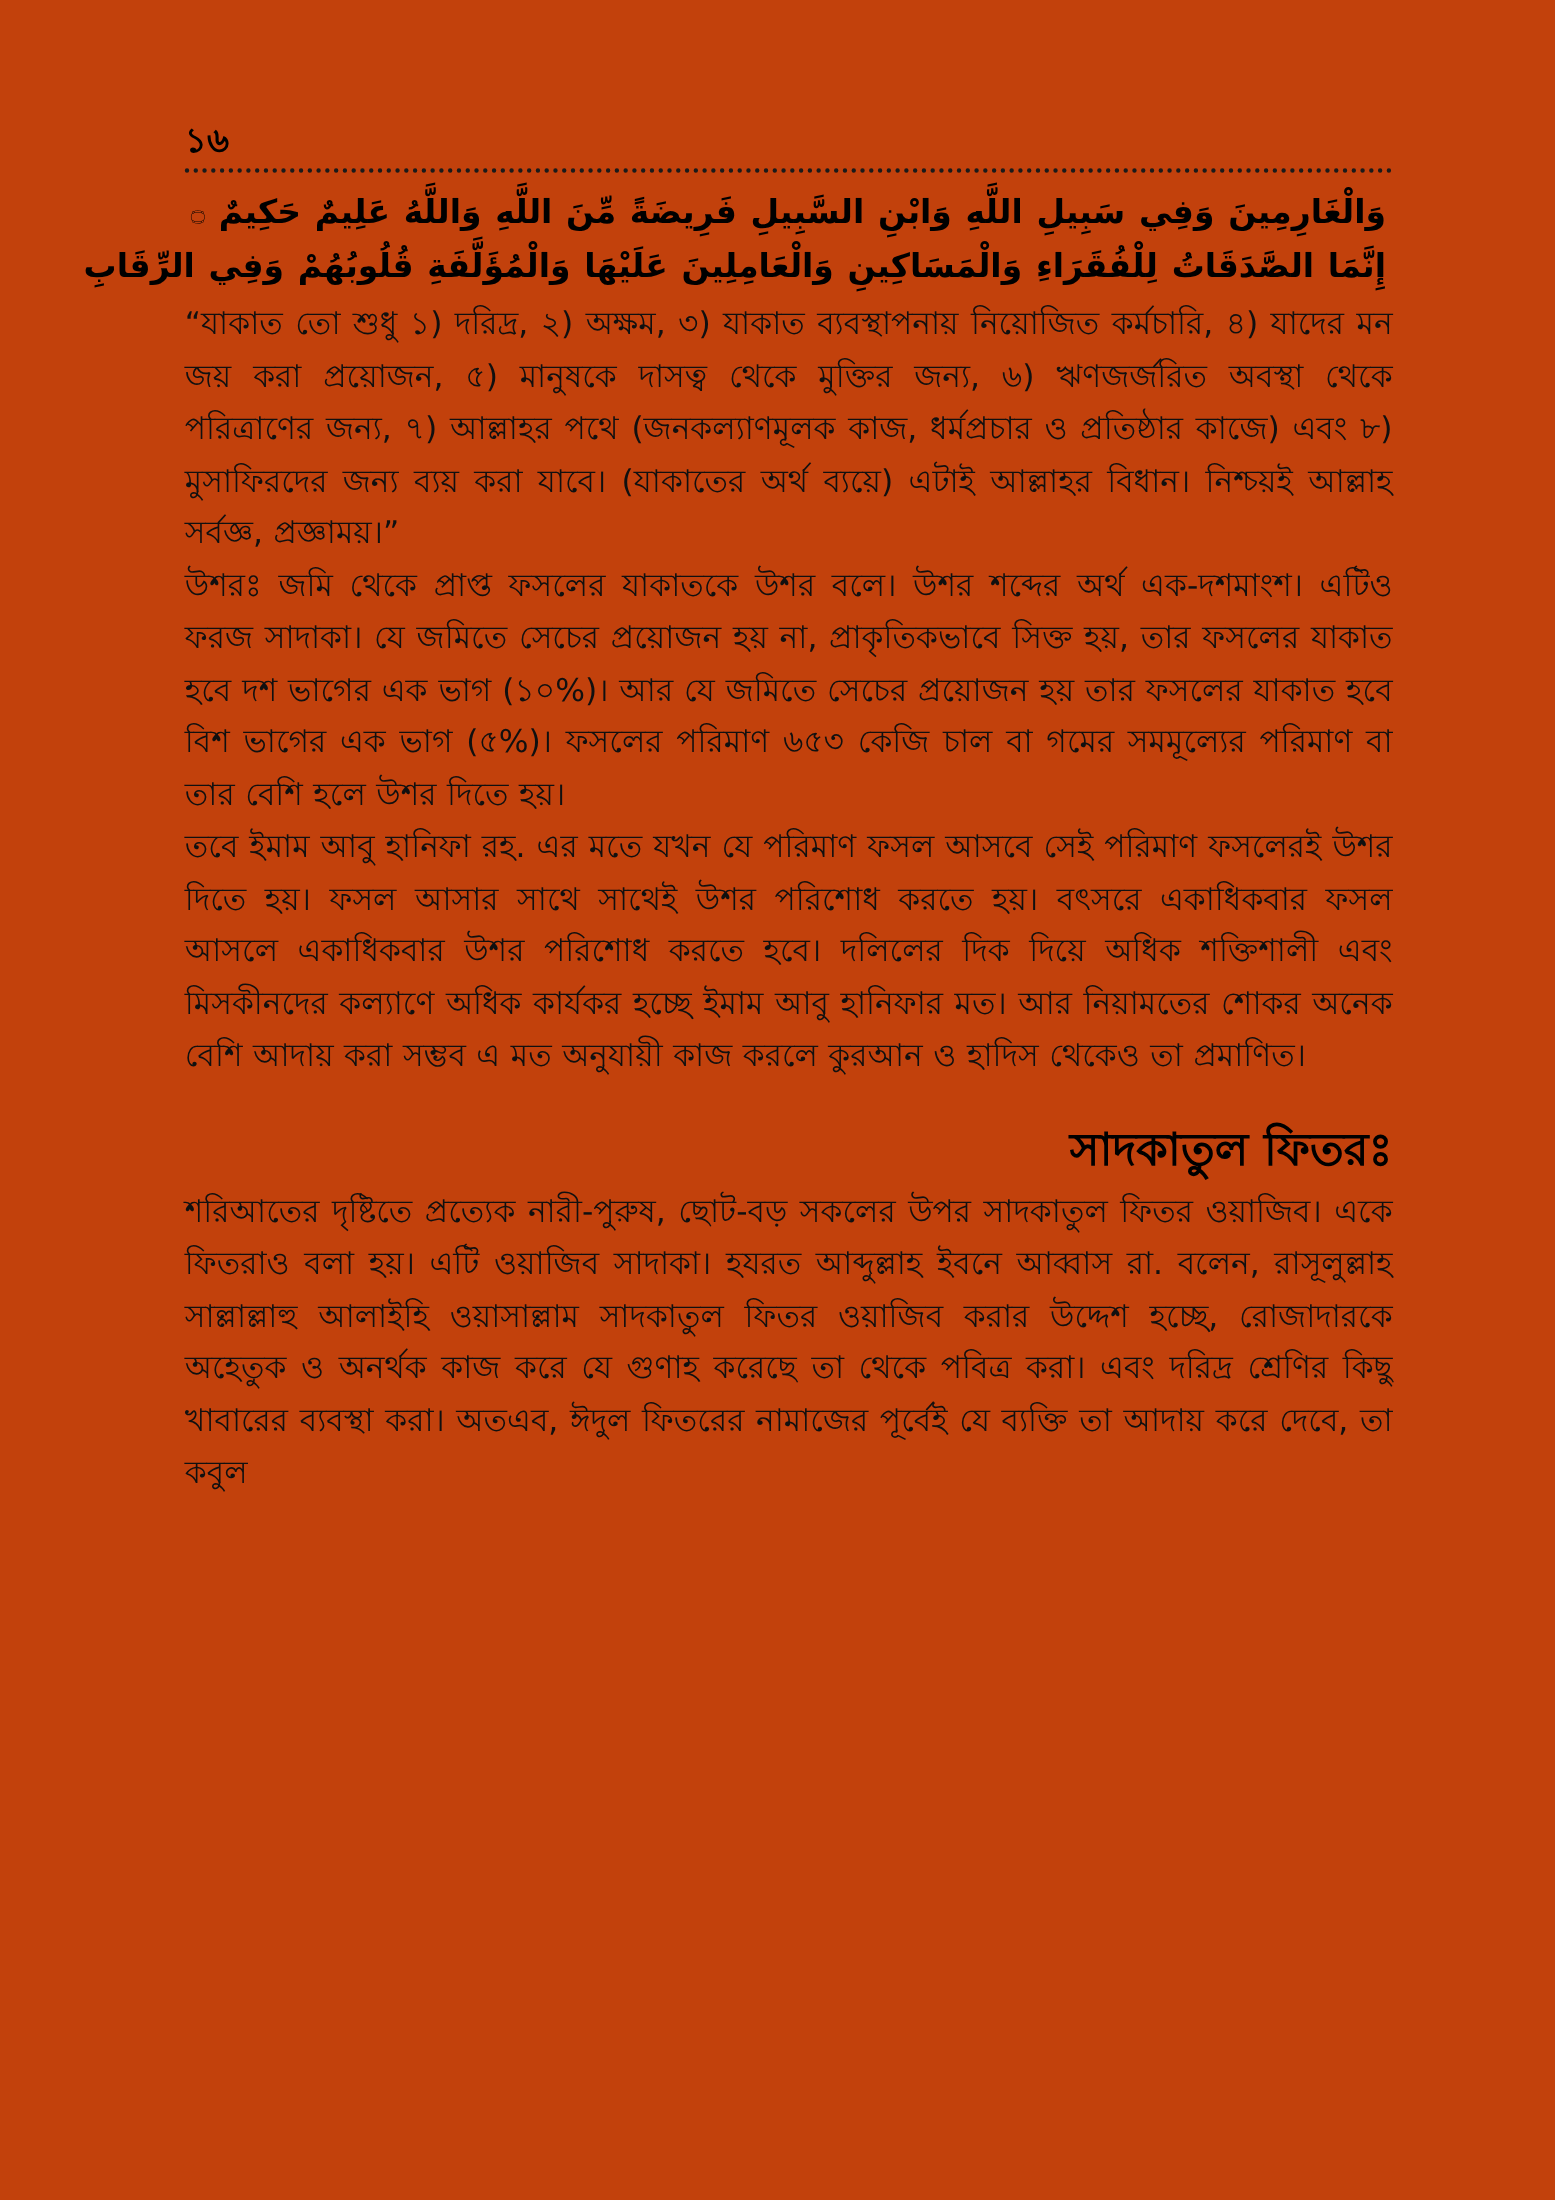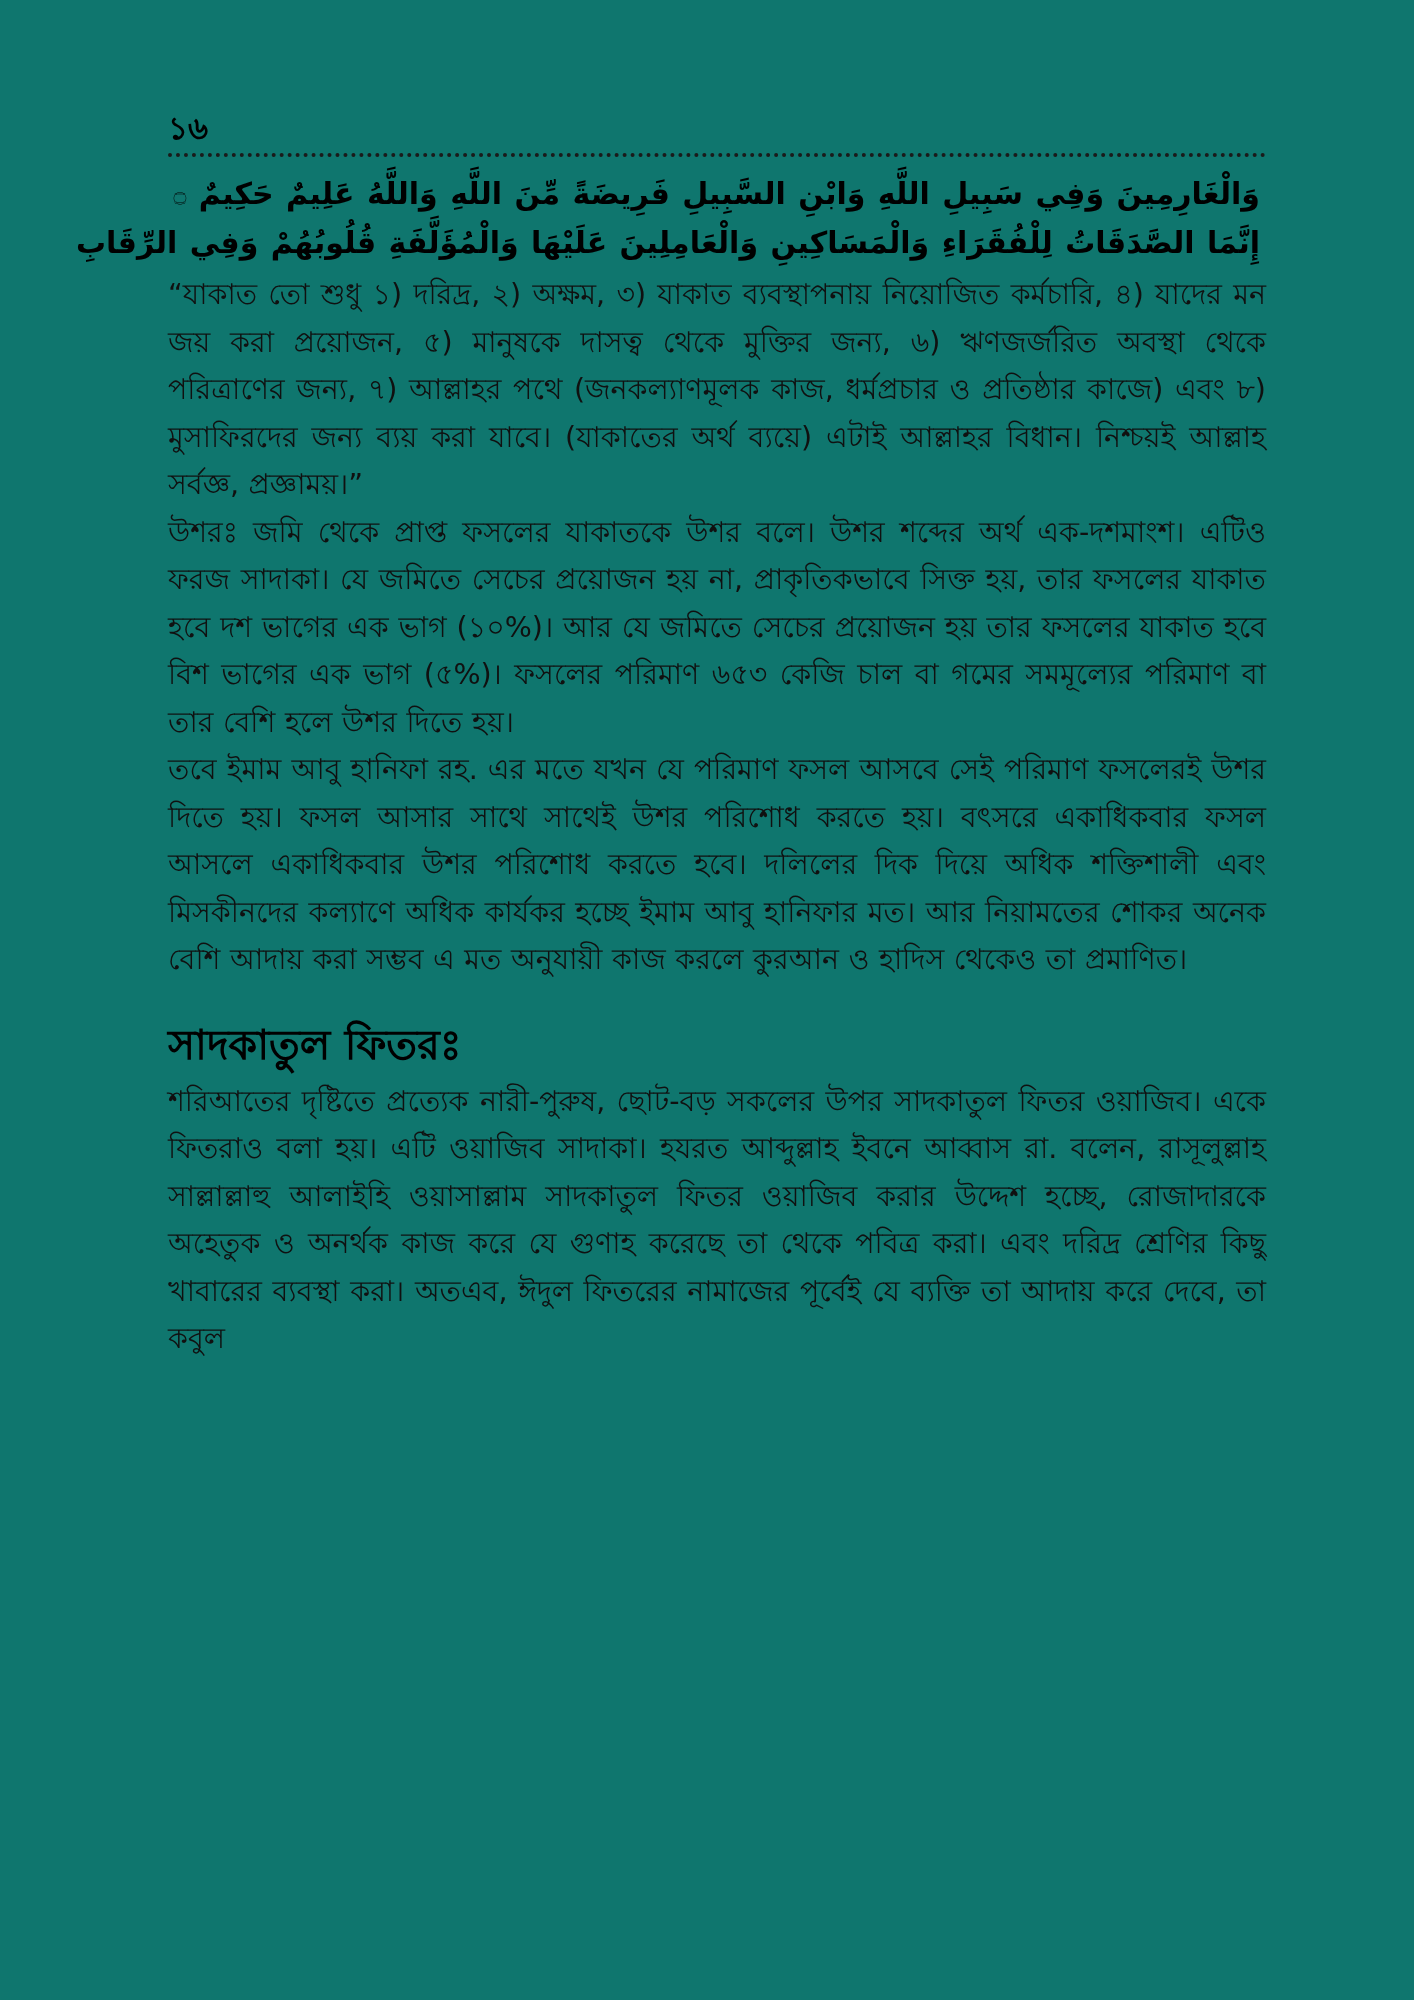--- a/index.html
+++ b/index.html
@@ -12,21 +12,21 @@
     height: 2000px;
     font-family: "Liberation Serif", "DejaVu Serif", serif;
     color: #0b0b0b;
     overflow: hidden;
   }
 
   .page {
     position: relative;
     width: 1414px;
     height: 2000px;
-    background: #0f766e;
+    background: #c2410c;
     box-sizing: border-box;
     padding: 0;
   }
 
   .content {
     position: absolute;
     left: 168px;
     top: 0;
     width: 1098px;
   }
@@ -113,21 +113,22 @@
 
   
   .section-heading {
     font-family: "DejaVu Sans", sans-serif;
     font-weight: 700;
     font-size: 41px;
     line-height: 54px;
     color: #000;
     margin-top: 34px;
     margin-bottom: 6px;
-    text-align: left;
+    text-align: right;
+    margin-left: 16px;
   }
 </style>
 </head>
 <body>
 
 <div class="page">
   <div class="content">
 
     <div class="running-head">
       <div class="folio">১৬</div>

